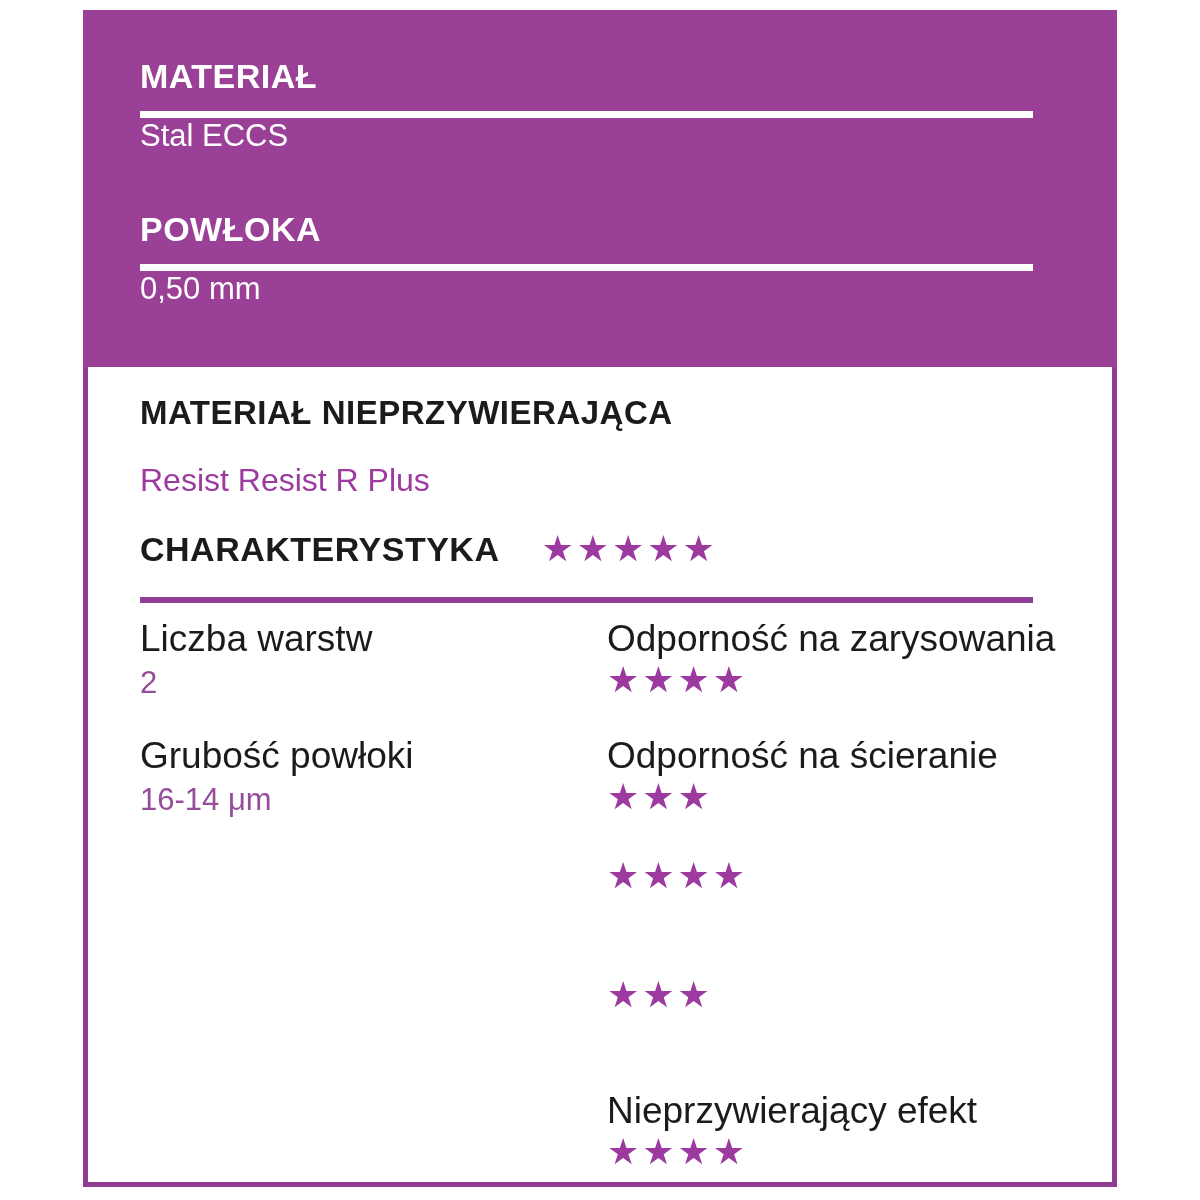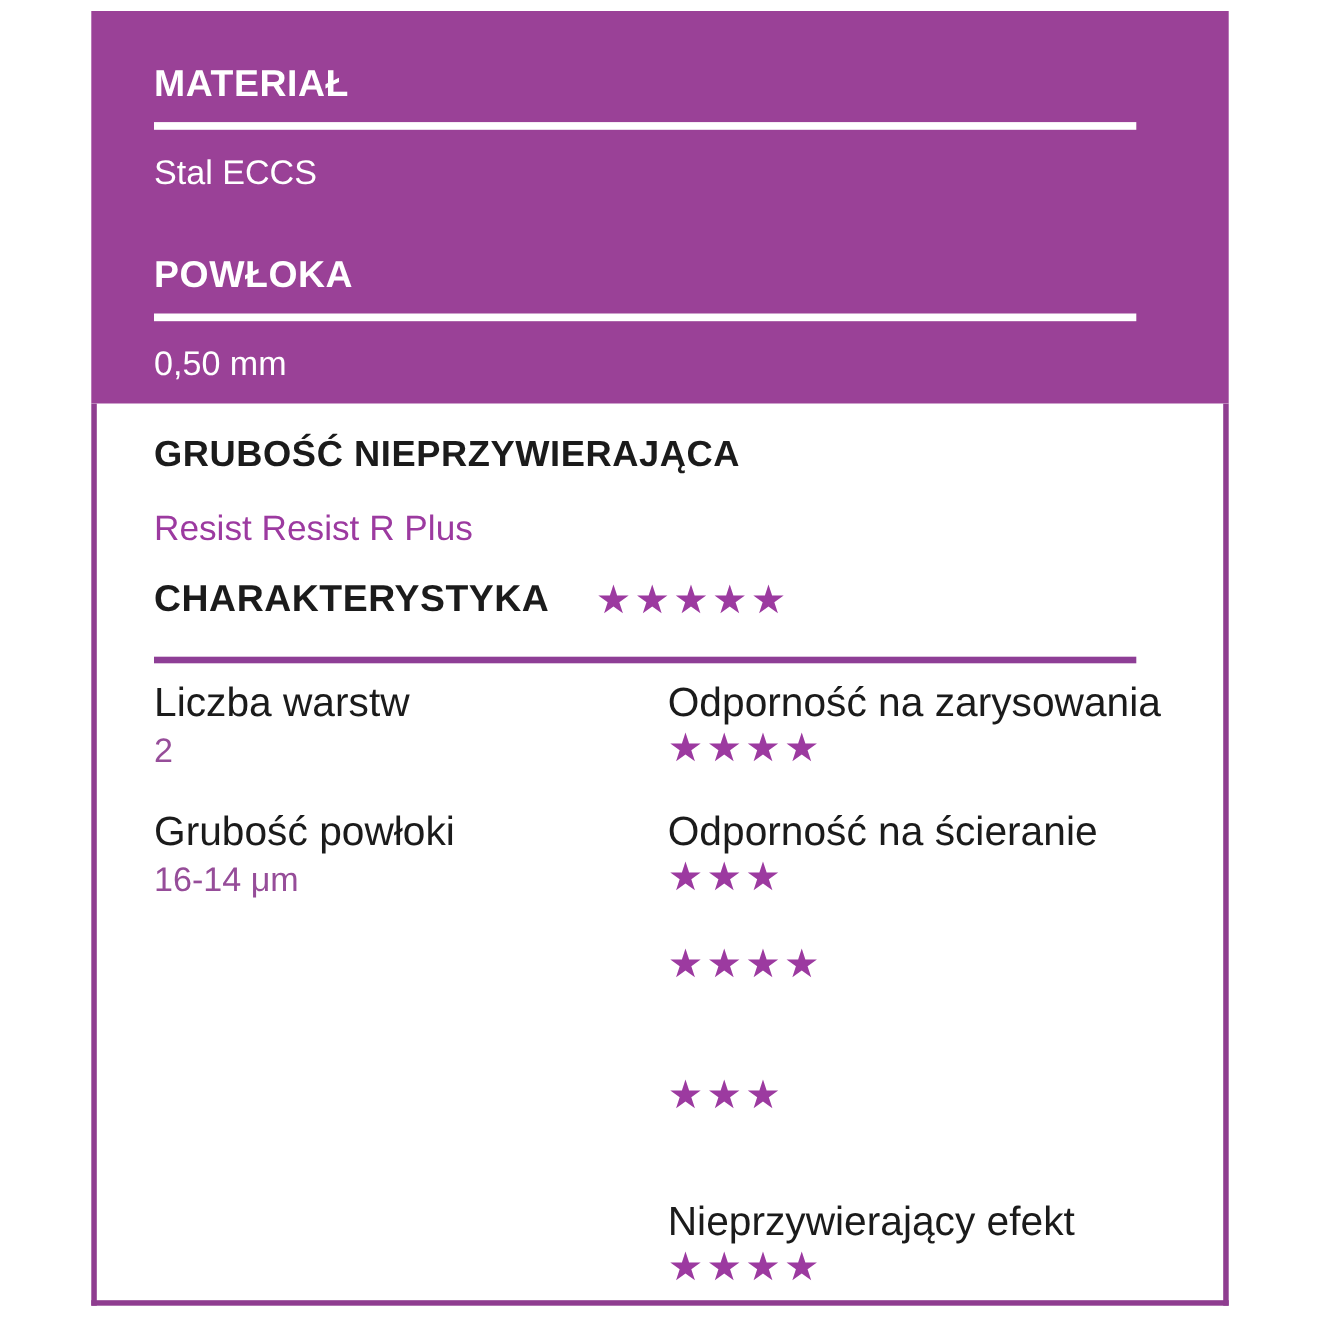--- a/index.html
+++ b/index.html
@@ -14,30 +14,30 @@
   *{margin:0;padding:0;box-sizing:border-box;}
   html,body{width:1200px;height:1200px;background:#fff;
     font-family:"Liberation Sans", sans-serif;}
   .card{position:absolute;left:83px;top:10px;width:1034px;height:1177px;}
 
   
   .card-header{background:var(--c-header);height:357px;padding:46px 0 12px 57px;}
   .hdr-label{color:var(--c-white);font-size:34px;font-weight:bold;
     letter-spacing:0.5px;line-height:40px;}
   .hdr-rule{width:893px;height:7px;background:var(--c-white);margin-top:15px;}
-  .hdr-value{color:var(--c-white);font-size:31px;line-height:36px;margin-top:21px;}
+  .hdr-value{color:var(--c-white);font-size:31px;line-height:36px;}
   .hdr-section.second{margin-top:55px;}
 
   
   .card-body{background:var(--c-white);border:5px solid var(--c-border);
     border-top:none;height:820px;padding:26px 0 0 52px;}
   .coating-title{font-size:33px;font-weight:bold;color:var(--c-text);
     line-height:40px;letter-spacing:0.5px;}
   .coating-name{font-size:32px;color:var(--c-star);line-height:38px;margin-top:28px;}
-  .char-row{margin-top:26px;display:flex;align-items:flex-start;gap:42px;height:44px;}
+  .char-row{margin-top:26px;display:flex;align-items:flex-end;gap:42px;height:44px;}
   .char-title{font-size:34px;font-weight:bold;color:var(--c-text);letter-spacing:0.5px;}
   .stars{font-size:36px;color:var(--c-star);letter-spacing:3px;line-height:40px;}
   .body-rule{width:893px;height:6px;background:var(--c-rule);margin-top:28px;}
 
   .specs{display:flex;margin-top:17px;}
   .col.left{width:467px;}
   .col.right{flex:1;}
   .spec{height:117px;}
   .spec-label{font-size:37px;color:var(--c-text);line-height:38px;}
   .spec-value{font-size:31px;color:var(--c-value);line-height:38px;margin-top:6px;}
@@ -55,21 +55,21 @@
       <div class="hdr-value">Stal ECCS</div>
     </div>
     <div class="hdr-section second">
       <div class="hdr-label">POWŁOKA</div>
       <div class="hdr-rule"></div>
       <div class="hdr-value">0,50 mm</div>
     </div>
   </div>
 
   <div class="card-body">
-    <div class="coating-title">GRUBOŚĆ NIEPRZYWIERAJĄCA</div>
+    <div class="coating-title">MATERIAŁ NIEPRZYWIERAJĄCA</div>
     <div class="coating-name">Resist Resist R Plus</div>
 
     <div class="char-row">
       <span class="char-title">CHARAKTERYSTYKA</span>
       <span class="stars">★★★★★</span>
     </div>
 
     <div class="body-rule"></div>
 
     <div class="specs">

